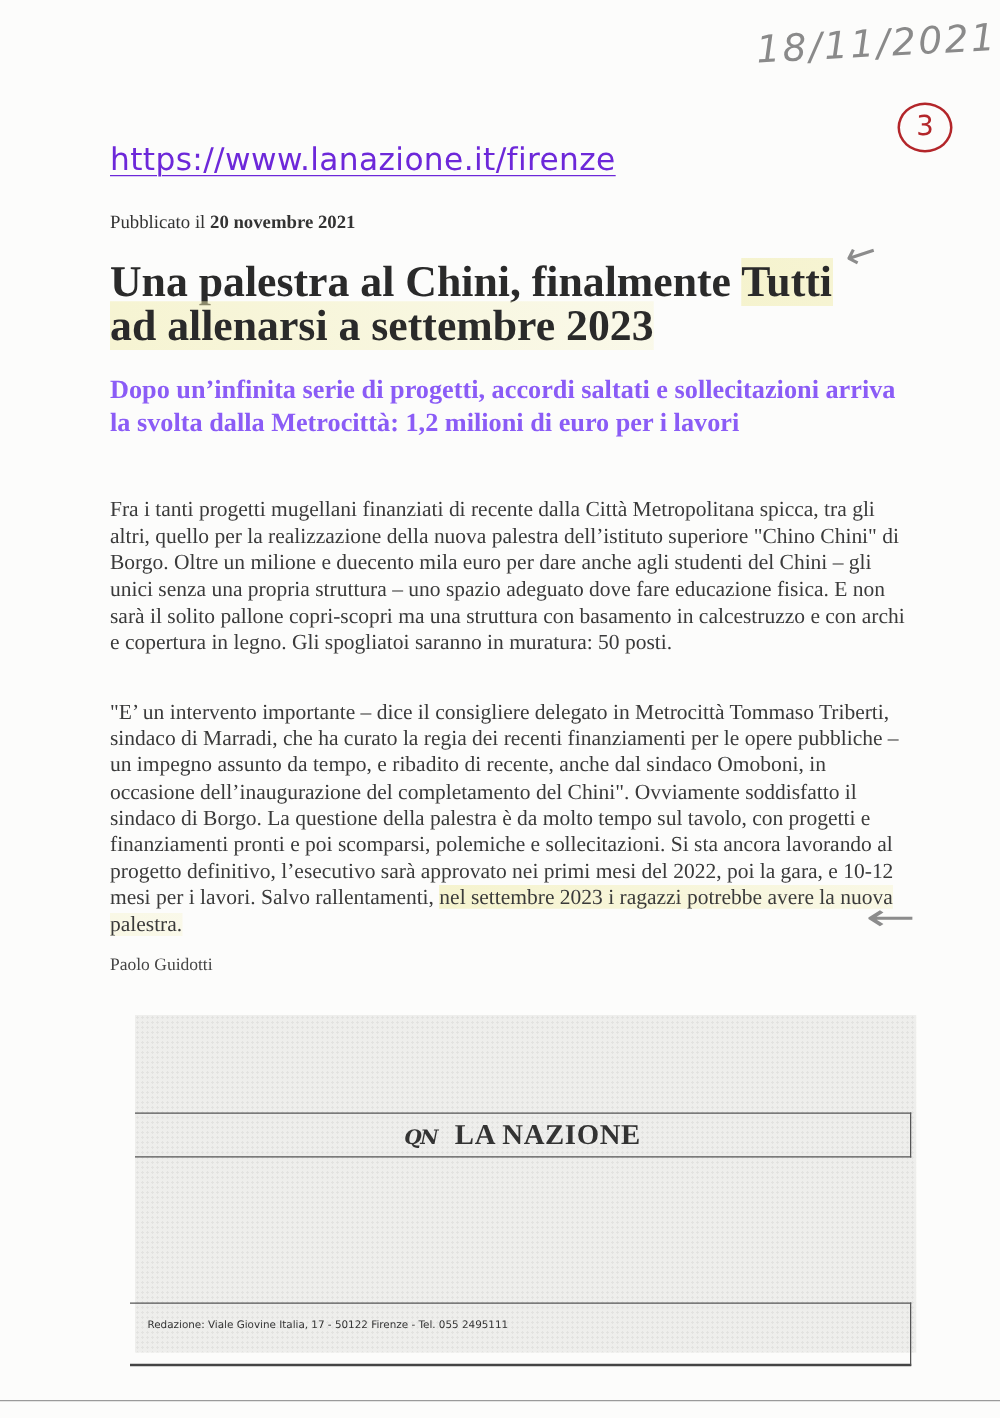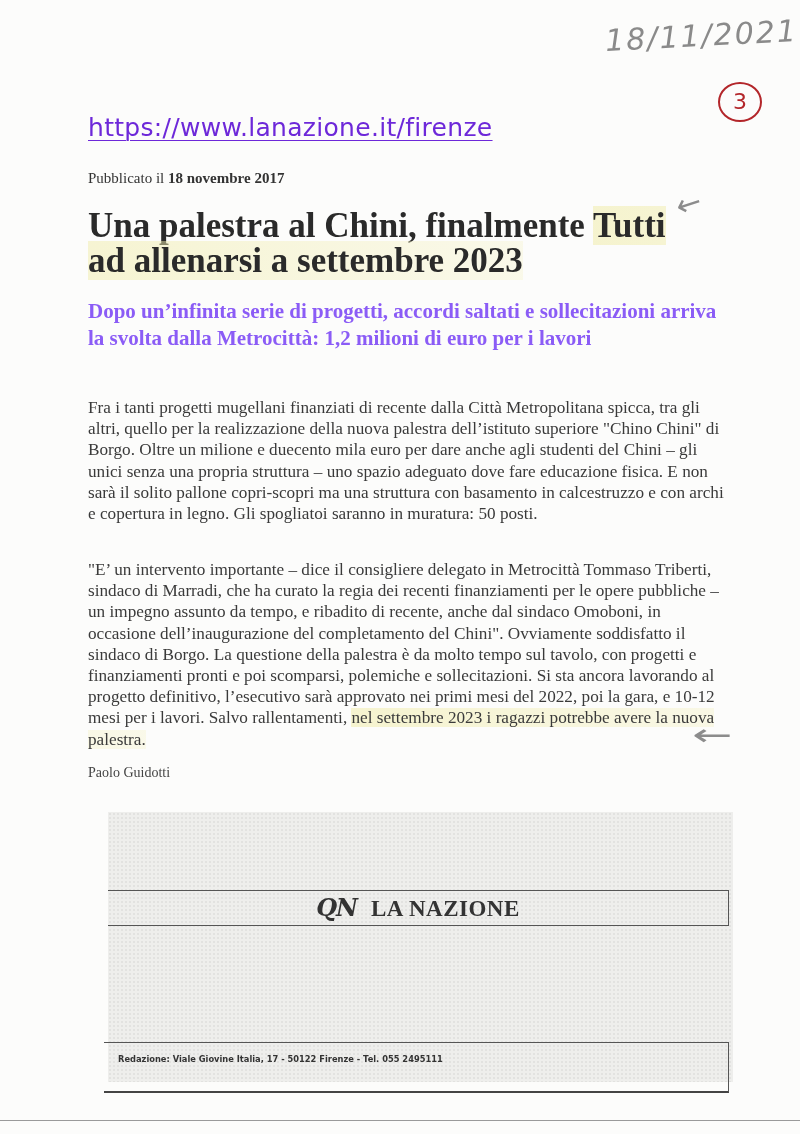--- a/index.html
+++ b/index.html
@@ -62,57 +62,57 @@
     background-image:
       radial-gradient(rgba(0,0,0,0.05) 1px, transparent 1px);
     background-size: 4px 4px;
   }
   .masthead-bar {
     position: absolute; left: 0; top: 78px; width: 620px; height: 34px;
     border-top: 1.5px solid #555; border-bottom: 1.5px solid #555; border-right: 1.5px solid #555;
     text-align: center;
   }
   .masthead-logo {
-    font-family: "DejaVu Serif", serif; font-weight: bold; font-size: 24px;
+    font-family: "DejaVu Serif", serif; font-weight: bold; font-size: 16px;
     color: #333; line-height: 34px; letter-spacing: -1px; margin-right: 10px;
     font-style: italic;
   }
   .masthead-name {
     font-family: "Liberation Serif", serif; font-weight: bold; font-size: 23px;
     color: #333; line-height: 34px; letter-spacing: 0.5px; margin-top: 20px;
   }
   .city-title {
     position: absolute; left: 92px; top: 105px;
     font-family: "DejaVu Sans", sans-serif; font-weight: bold; font-size: 98px;
     color: #4a4a4a; letter-spacing: -3px; line-height: 120px;
   }
   .contact-bar {
     position: absolute; left: -4px; top: 230px; width: 624px; height: 48px;
     border-top: 1.5px solid #555; border-bottom: 2.5px solid #444; border-right: 1.5px solid #555;
   }
   .contact-line {
     display: block; margin-left: 14px; font-family: "DejaVu Sans", sans-serif;
-    font-size: 8.3px; line-height: 10px; color: #333; font-weight: bold;
+    font-size: 8.3px; line-height: 10px; color: #333; font-weight: normal;
   }
   .contact-lines { padding-top: 11px; }
   .bottom-rule {
     position: absolute; left: 0; top: 1120px; width: 800px; height: 1px; background: #9a9a9a;
   }
 </style>
 </head>
 <body>
 
 <div class="handwritten-date">18/11/2021</div>
 <div class="page-number">3</div>
 
 <div class="source-url">https://www.lanazione.it/firenze</div>
 
 <div class="pub-date">
   <span>Pubblicato il</span>
-  <b>18 novembre 2017</b>
+  <b>20 novembre 2021</b>
 </div>
 
 <h1 class="headline"><span>Una palestra al Chini, finalmente </span><span class="hl">Tutti ad allenarsi a settembre 2023</span></h1>
 <div class="arrow arrow-1">←</div>
 
 <h2 class="subhead">Dopo un’infinita serie di progetti, accordi saltati e sollecitazioni arriva la svolta dalla Metrocittà: 1,2 milioni di euro per i lavori</h2>
 
 <p class="body-text p1">Fra i tanti progetti mugellani finanziati di recente dalla Città Metropolitana spicca, tra gli altri, quello per la realizzazione della nuova palestra dell’istituto superiore "Chino Chini" di Borgo. Oltre un milione e duecento mila euro per dare anche agli studenti del Chini – gli unici senza una propria struttura – uno spazio adeguato dove fare educazione fisica. E non sarà il solito pallone copri-scopri ma una struttura con basamento in calcestruzzo e con archi e copertura in legno. Gli spogliatoi saranno in muratura: 50 posti.</p>
 <p class="body-text p2"><span>"E’ un intervento importante – dice il consigliere delegato in Metrocittà Tommaso Triberti, sindaco di Marradi, che ha curato la regia dei recenti finanziamenti per le opere pubbliche – un impegno assunto da tempo, e ribadito di recente, anche dal sindaco Omoboni, in occasione dell’inaugurazione del completamento del Chini". Ovviamente soddisfatto il sindaco di Borgo. La questione della palestra è da molto tempo sul tavolo, con progetti e finanziamenti pronti e poi scomparsi, polemiche e sollecitazioni. Si sta ancora lavorando al progetto definitivo, l’esecutivo sarà approvato nei primi mesi del 2022, poi la gara, e 10-12 mesi per i lavori. Salvo rallentamenti, </span><span class="hl">nel settembre 2023 i ragazzi potrebbe avere la nuova palestra.</span></p>
 <div class="arrow arrow-2">←</div>

